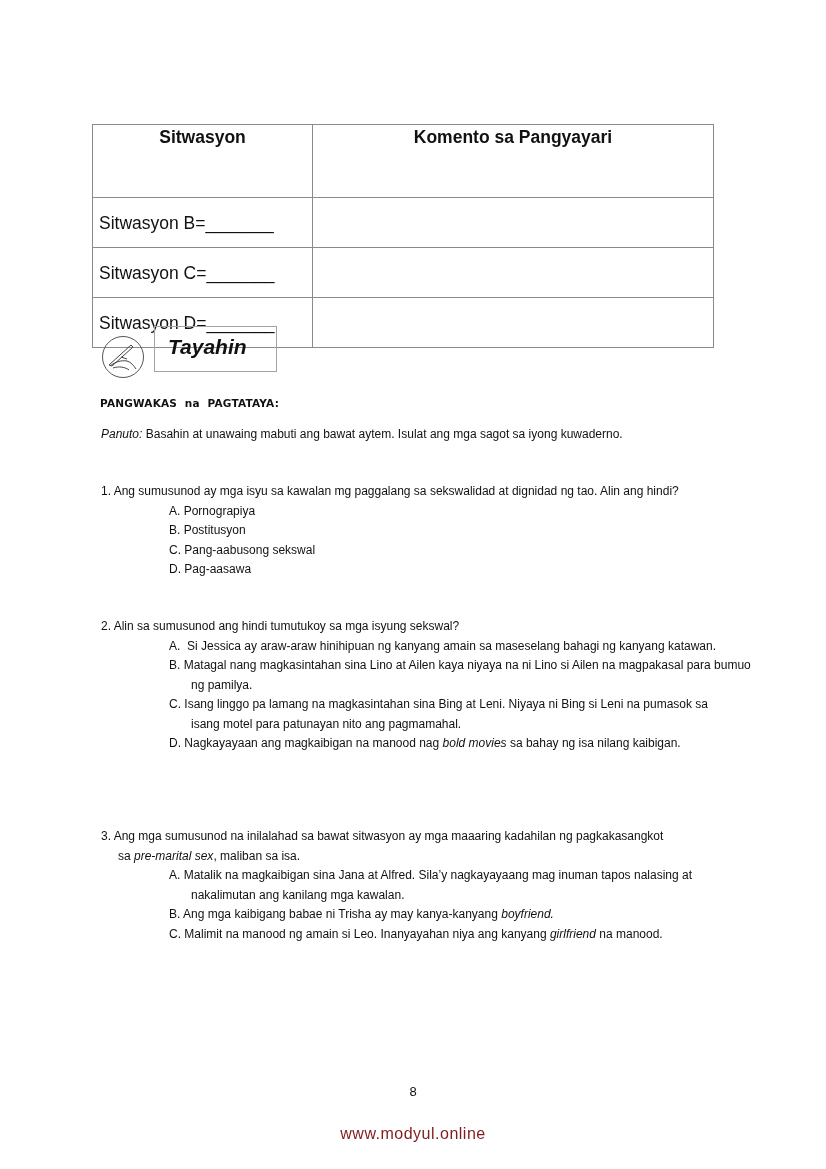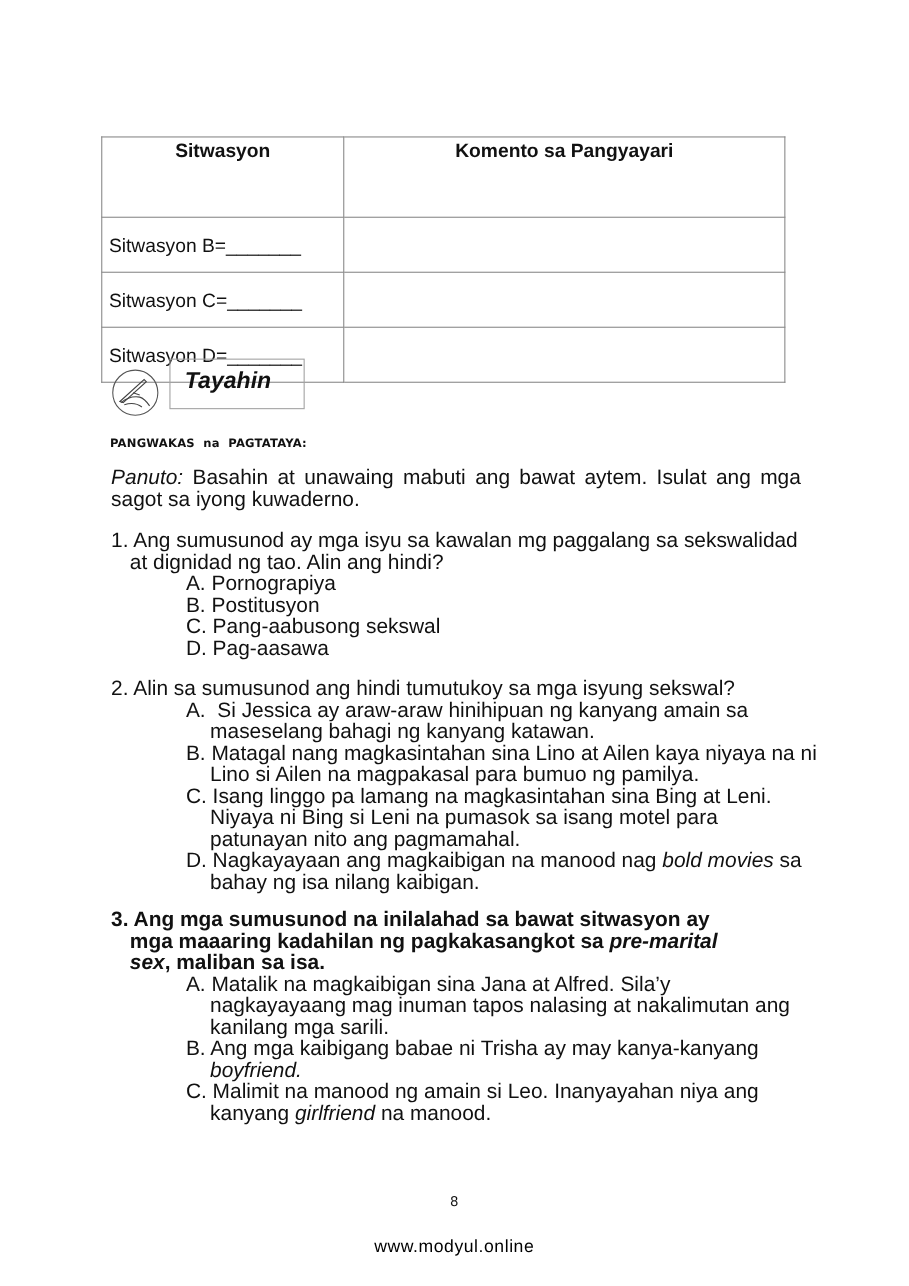--- a/index.html
+++ b/index.html
@@ -13,28 +13,28 @@
                    padding-top: 2px; font-size: 17.5px; }
     table.sit th.c1 { width: 207px; }
     table.sit td { height: 23px; line-height: 22px; }
     .tay-icon { left: 101px; top: 335px; width: 44px; height: 44px; }
     .tay-box { left: 154px; top: 314px; width: 123px; height: 46px;
                border: 1px solid #a3a3a3; box-sizing: border-box; margin-top: 12px; }
     .tay-box span { position: absolute; left: 13px; top: 8px; font-size: 21px;
                     font-weight: bold; font-style: italic; }
     .subhead { left: 100px; top: 397px; font-family: "DejaVu Sans", sans-serif;
                font-weight: bold; font-size: 10.5px; letter-spacing: 0.2px; }
-    .txt { font-size: 19px; line-height: 19.5px; }
+    .txt { font-size: 12px; line-height: 19.5px; }
     .instr { left: 101px; top: 425px; width: 627px; text-align: justify; text-align-last: left; }
     .q { left: 101px; width: 630px; }
     .q .stem { padding-left: 17px; text-indent: -17px; }
     .q .opt { margin-left: 68px; padding-left: 22px; text-indent: -22px; }
     .page-num { left: 0; width: 826px; text-align: center; top: 1084px; font-size: 13px; }
     .watermark { left: 0; width: 826px; text-align: center; top: 1125px;
-                 font-size: 16px; color: #000000; letter-spacing: 0.5px; }
+                 font-size: 16px; color: #7f1d1d; letter-spacing: 0.5px; }
   </style>
 </head>
 <body>
 
 <table class="sit">
   <tbody>
       <tr>
     <th class="c1">Sitwasyon</th>
     <th>Komento sa Pangyayari</th>
   </tr>
@@ -81,20 +81,20 @@
 
 <div class="abs txt q" style="top:617px;">
   <div class="stem"><span>2.</span> <span>Alin sa sumusunod ang hindi tumutukoy sa mga isyung sekswal?</span></div>
   <div class="opt" style="width:560px;"><span>A.</span>&nbsp; <span>Si Jessica ay araw-araw hinihipuan ng kanyang amain sa maseselang bahagi ng kanyang katawan.</span></div>
   <div class="opt" style="width:560px;"><span>B.</span> <span>Matagal nang magkasintahan sina Lino at Ailen kaya niyaya na ni Lino si Ailen na magpakasal para bumuo ng pamilya.</span></div>
   <div class="opt" style="width:545px;"><span>C.</span> <span>Isang linggo pa lamang na magkasintahan sina Bing at Leni. Niyaya ni Bing si Leni na pumasok sa isang motel para patunayan nito ang pagmamahal.</span></div>
   <div class="opt" style="width:570px;"><span>D.</span> <span>Nagkayayaan ang magkaibigan na manood nag </span><i>bold movies</i><span> sa bahay ng isa nilang kaibigan.</span></div>
 </div>
 
 <div class="abs txt q" style="top:827px;">
-  <div class="stem" style="width:560px;font-weight:bold;"><span>3.</span> <span>Ang mga sumusunod na inilalahad sa bawat sitwasyon ay mga maaaring kadahilan ng pagkakasangkot sa </span><i>pre-marital sex</i><span>, maliban sa isa.</span></div>
-  <div class="opt" style="width:545px;"><span>A.</span> <span>Matalik na magkaibigan sina Jana at Alfred. Sila’y nagkayayaang mag inuman tapos nalasing at nakalimutan ang kanilang mga sarili.</span></div>
+  <div class="stem" style="width:560px;"><span>3.</span> <span>Ang mga sumusunod na inilalahad sa bawat sitwasyon ay mga maaaring kadahilan ng pagkakasangkot sa </span><i>pre-marital sex</i><span>, maliban sa isa.</span></div>
+  <div class="opt" style="width:545px;"><span>A.</span> <span>Matalik na magkaibigan sina Jana at Alfred. Sila’y nagkayayaang mag inuman tapos nalasing at nakalimutan ang kanilang mga kawalan.</span></div>
   <div class="opt"><span>B.</span> <span>Ang mga kaibigang babae ni Trisha ay may kanya-kanyang </span><i>boyfriend.</i><span></span></div>
   <div class="opt" style="width:545px;"><span>C.</span> <span>Malimit na manood ng amain si Leo. Inanyayahan niya ang kanyang </span><i>girlfriend</i><span> na manood.</span></div>
 </div>
 
 <div class="abs page-num">8</div>
 <div class="abs watermark">www.modyul.online</div>
 
 </body></html>

